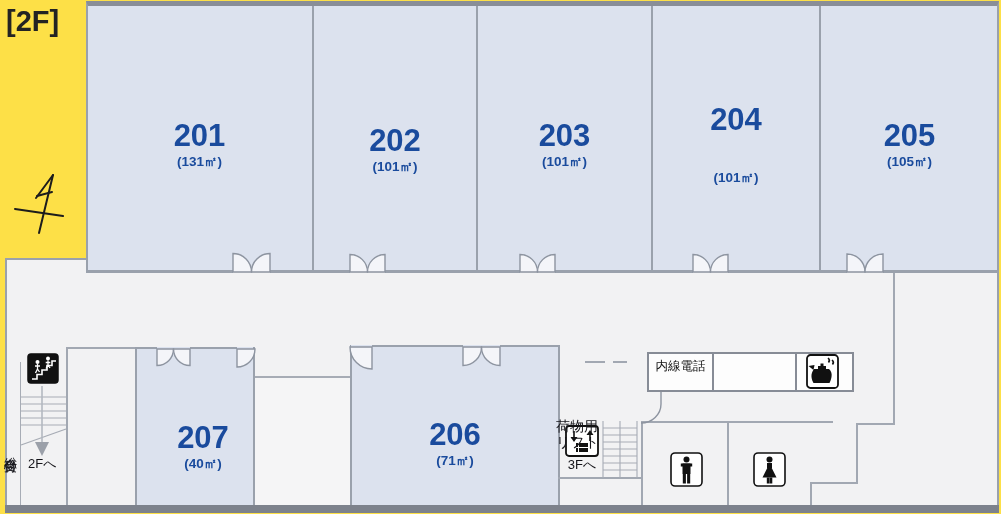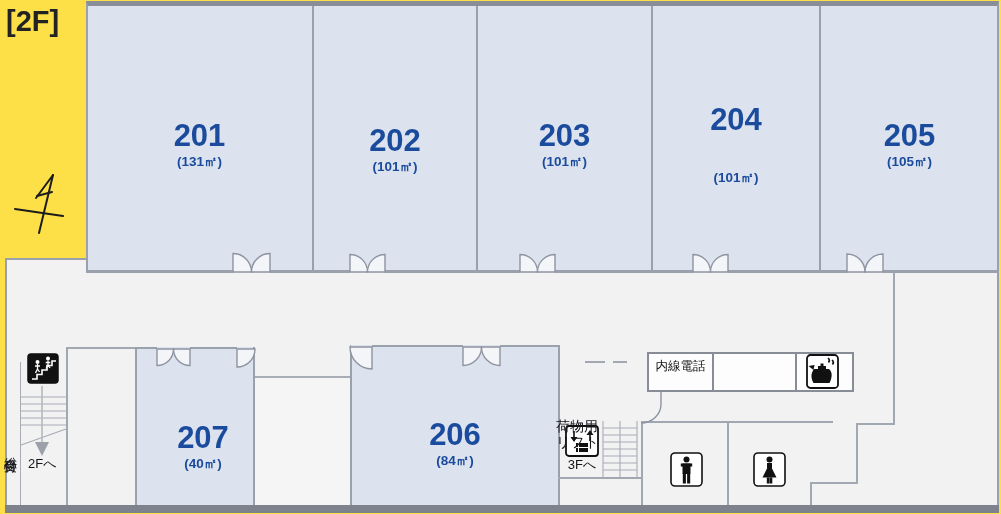--- a/index.html
+++ b/index.html
@@ -178,21 +178,21 @@
   <div class="room-label" style="left:652px;top:6px;width:168px;height:267px;padding-top:10px;box-sizing:border-box;gap:32px;">
     <span class="room-num">204</span>
     <span class="room-area">(101㎡)</span>
   </div>
   <div class="room-label" style="left:820px;top:6px;width:179px;height:267px;padding-top:10px;box-sizing:border-box;">
     <span class="room-num">205</span>
     <span class="room-area">(105㎡)</span>
   </div>
   <div class="room-label" style="left:350px;top:345px;width:210px;height:161px;padding-top:36px;box-sizing:border-box;">
     <span class="room-num">206</span>
-    <span class="room-area">(84㎡)</span>
+    <span class="room-area">(71㎡)</span>
   </div>
   <div class="room-label" style="left:143px;top:347px;width:120px;height:159px;padding-top:40px;box-sizing:border-box;">
     <span class="room-num">207</span>
     <span class="room-area">(40㎡)</span>
   </div>
 
   <div class="small-label" style="left:2px;top:447px;writing-mode:vertical-rl;text-orientation:upright;font-size:13px;letter-spacing:1px;">総合受付</div>
   <div class="small-label" style="left:28px;top:457px;font-size:13px;">2Fへ</div>
   <div class="small-label" style="left:556px;top:391px;width:50px;font-size:14px;margin-top:27px;">
     <span>荷物用</span><br>

